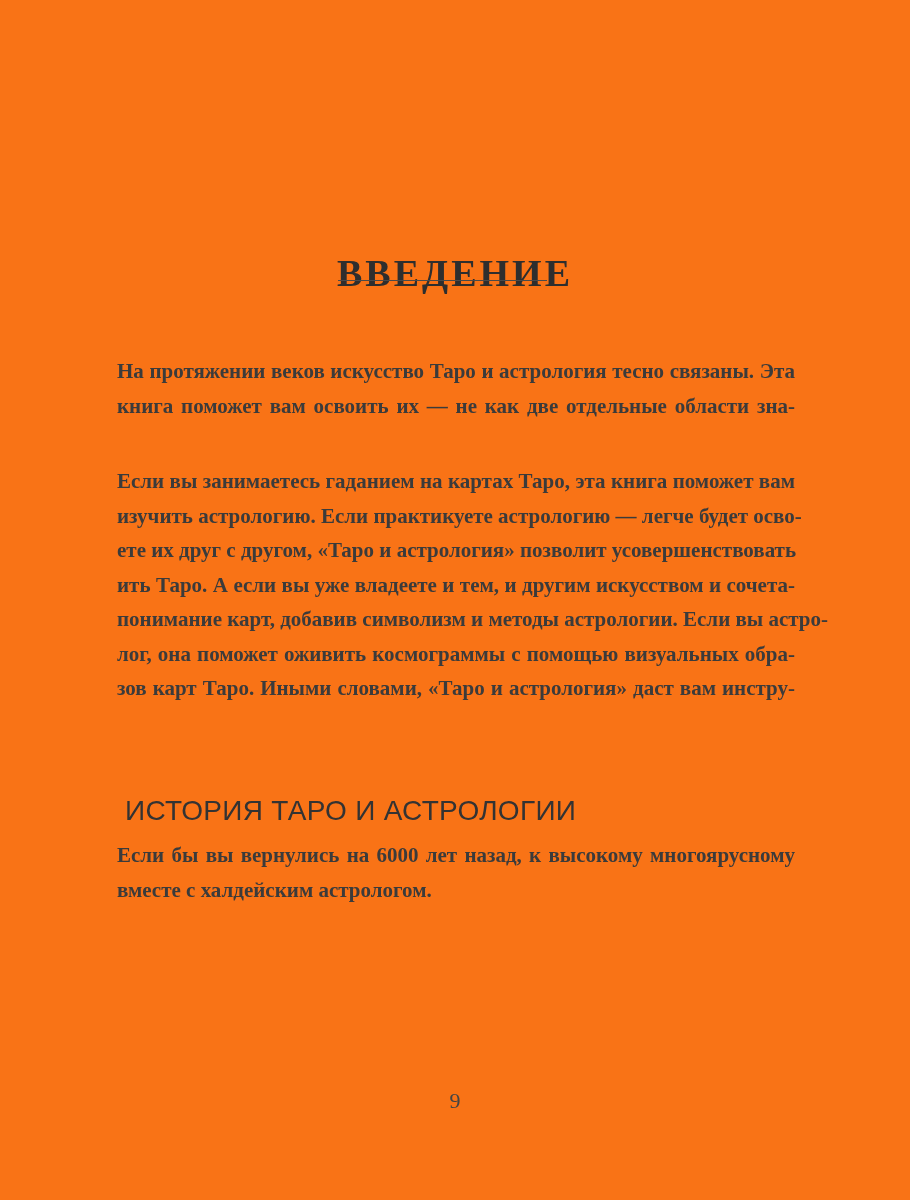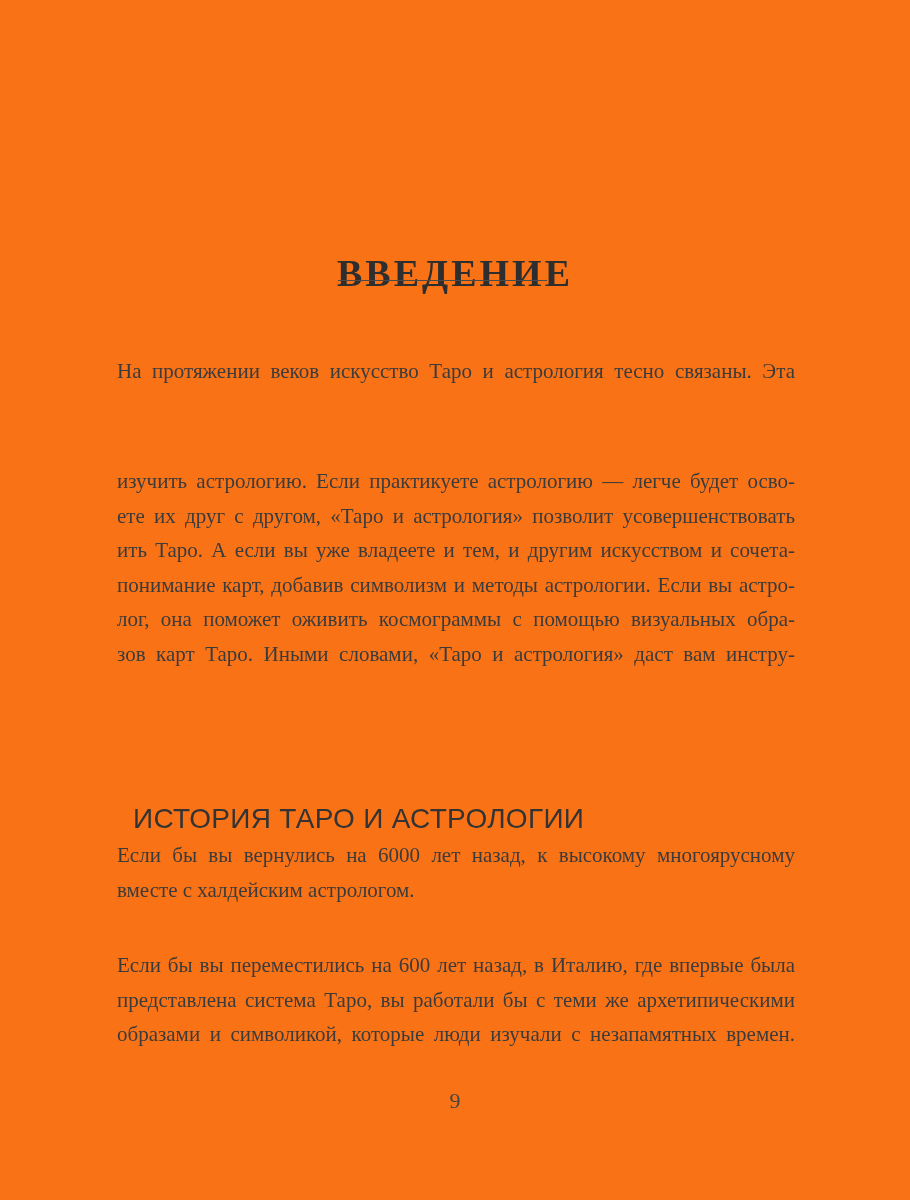--- a/index.html
+++ b/index.html
@@ -5,56 +5,53 @@
     html, body { margin: 0; padding: 0; background: #ffffff; }
     body { width: 910px; height: 1200px; position: relative; overflow: hidden;
            font-family: "Liberation Serif", "DejaVu Serif", serif; color: #3a3a3a; }
     .page { position: absolute; left: 0; top: 0; width: 910px; height: 1200px; background: #f97316; padding-left: 29px; }
     .chapter-title { position: absolute; top: 226px; left: 0; width: 910px; text-align: center;
       font-family: "Liberation Serif", serif; font-size: 38px; letter-spacing: 3px; color: #2e2e2e; }
     .title-rule { position: absolute; top: 280px; left: 338px; width: 209px; height: 0;
       border-top: 1.5px solid #4a4a4a; }
     .para { position: absolute; left: 117px; width: 678px; margin: 0;
       font-size: 21px; line-height: 34.5px; text-align: justify; color: #3b3b3b; }
-    .para .ln { display: block; text-align: justify; text-align-last: justify; white-space: nowrap; }
+    .para .ln { display: block; text-align: justify; text-align-last: justify; white-space: nowrap; font-weight: bold; }
     .para .ln.last { text-align-last: left; }
-    .section-heading { position: absolute; left: 117px; top: 787px; margin: 16px;
+    .section-heading { position: absolute; left: 117px; top: 787px; margin: 8px;
       font-family: "Liberation Sans", sans-serif; font-weight: normal; font-size: 28px;
       color: #333333; letter-spacing: 0.3px; }
     .page-number { position: absolute; top: 1088px; left: 0; width: 910px; text-align: center;
       font-size: 22px; color: #444444; }
   </style>
 </head>
 <body>
 
 <div class="page">
 
   <h1 class="chapter-title">ВВЕДЕНИЕ</h1>
   <div class="title-rule"></div>
 
   <p class="para" style="top:354px">
     <span class="ln">На протяжении веков искусство Таро и астрология тесно связаны. Эта</span>
+    <span class="ln">книга поможет вам освоить их — не как две отдельные области зна-</span>
   </p>
 
   <p class="para" style="top:464px">
+    <span class="ln">Если вы занимаетесь гаданием на картах Таро, эта книга поможет вам</span>
     <span class="ln">изучить астрологию. Если практикуете астрологию — легче будет осво-</span>
     <span class="ln">ете их друг с другом, «Таро и астрология» позволит усовершенствовать</span>
     <span class="ln">ить Таро. А если вы уже владеете и тем, и другим искусством и сочета-</span>
     <span class="ln">понимание карт, добавив символизм и методы астрологии. Если вы астро-</span>
     <span class="ln">лог, она поможет оживить космограммы с помощью визуальных обра-</span>
     <span class="ln">зов карт Таро. Иными словами, «Таро и астрология» даст вам инстру-</span>
   </p>
 
   <h2 class="section-heading">ИСТОРИЯ ТАРО И АСТРОЛОГИИ</h2>
 
   <p class="para" style="top:838px">
     <span class="ln">Если бы вы вернулись на 6000 лет назад, к высокому многоярусному</span>
     <span class="ln last">вместе с халдейским астрологом.</span>
   </p>
 
-  <p class="para" style="top:948px">
-    <span class="ln">Если бы вы переместились на 600 лет назад, в Италию, где впервые была</span>
-    <span class="ln">представлена система Таро, вы работали бы с теми же архетипическими</span>
-    <span class="ln">образами и символикой, которые люди изучали с незапамятных времен.</span>
-  </p>
 
   <div class="page-number">9</div>
 </div>
 
 </body></html>

